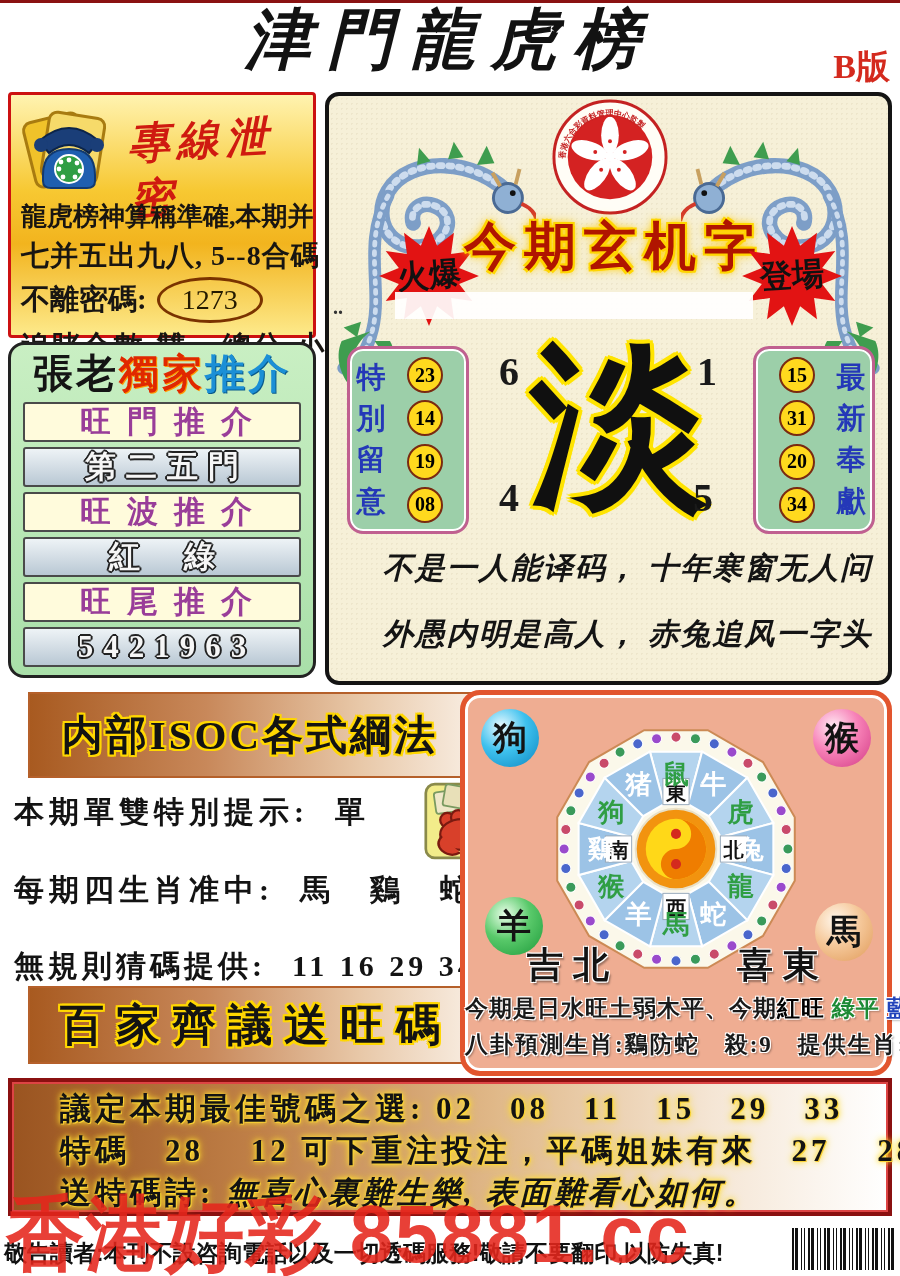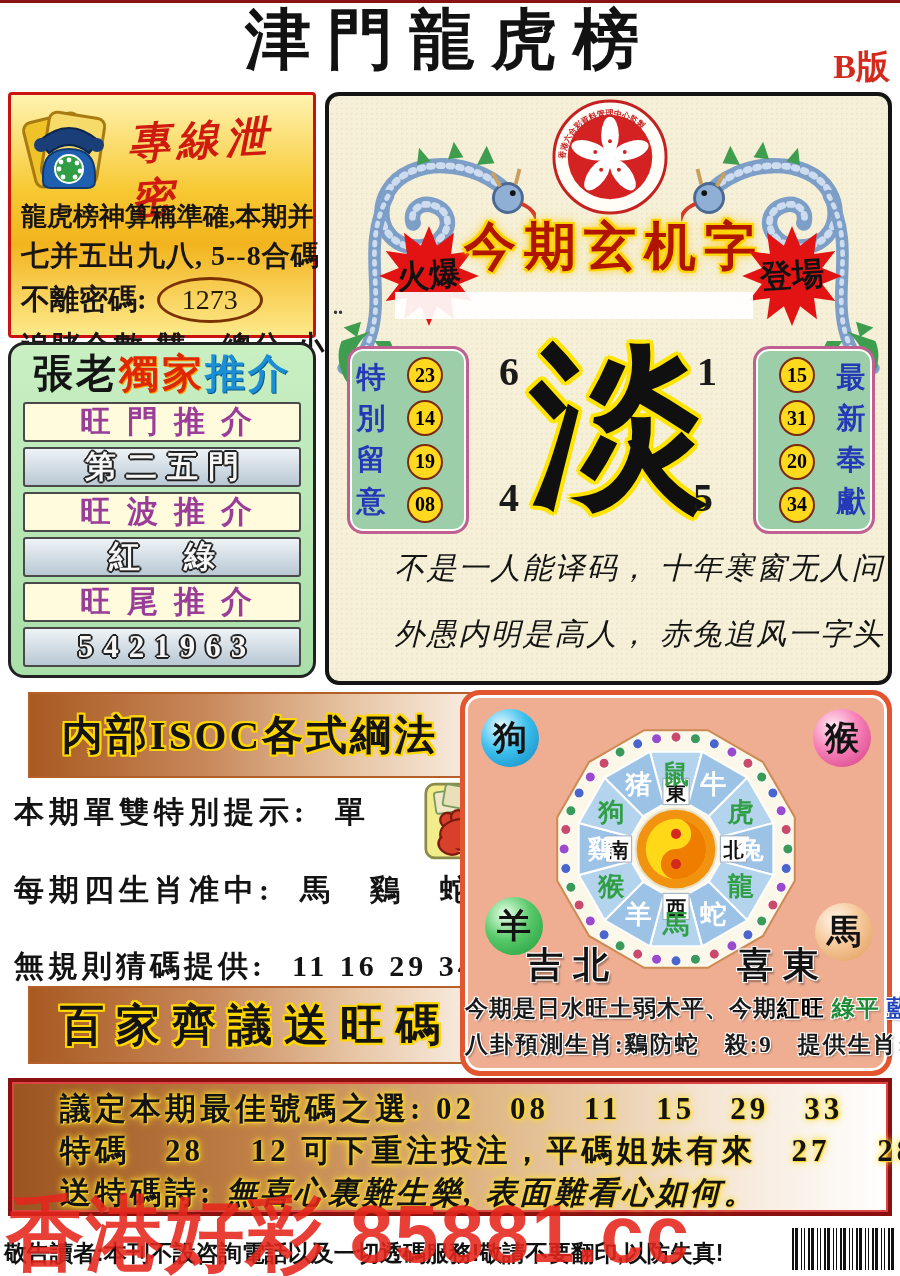--- a/index.html
+++ b/index.html
@@ -5,21 +5,21 @@
   html,body{margin:0;padding:0;}
   body{width:900px;height:1276px;position:relative;background:#fff;overflow:hidden;
        font-family:"Liberation Serif","DejaVu Serif",serif;-webkit-font-smoothing:antialiased;}
   .abs{position:absolute;}
 
   
   .top-strip{left:0;top:0;width:900px;height:3px;background:#8a1212;}
 
   
   .page-title{left:0;top:4px;width:900px;text-align:center;font-size:66px;font-weight:900;
-      color:#121212;letter-spacing:16px;line-height:1.1;}
+      color:#121212;letter-spacing:16px;line-height:1.1;font-style:italic;}
   .edition{right:10px;top:44px;font-size:34px;font-weight:bold;color:#d42a1e;}
 
   
   .hotline{left:8px;top:92px;width:308px;height:246px;border:3px solid #cc1111;border-radius:4px;
       background:linear-gradient(180deg,#fff3b0 0%,#f7c832 40%,#f2b41e 62%,#fde98a 100%);box-sizing:border-box;}
   .hotline-head{left:118px;top:16px;font-size:42px;font-weight:bold;font-style:italic;color:#cf1a10;
       letter-spacing:7px;transform:rotate(-3deg);}
   .hot-line{left:10px;width:292px;font-weight:bold;color:#181512;white-space:nowrap;}
   .hl1{top:104px;font-size:26px;}
   .hl2{top:142px;font-size:28px;letter-spacing:1px;}
@@ -71,21 +71,21 @@
       word-break:break-all;margin-top:2px;}
   .panel-circles{display:flex;flex-direction:column;justify-content:space-between;align-items:center;flex:1;padding:2px 0;text-align:center;}
   .numc{width:36px;height:36px;border-radius:50%;background:#ffd91e;border:2px solid #7a2a10;display:flex;
       align-items:center;justify-content:center;font-weight:bold;font-size:20px;box-sizing:border-box;}
   .mystery-char{left:150px;top:236px;width:280px;text-align:center;font-size:178px;line-height:190px;
       font-weight:900;color:#101010;
       text-shadow:0 0 5px #ffe400,4px 0 0 #ffe400,-4px 0 0 #ffe400,0 4px 0 #ffe400,0 -4px 0 #ffe400,3px 3px 0 #ffe400,-3px -3px 0 #ffe400,3px -3px 0 #ffe400,-3px 3px 0 #ffe400;}
   .cornum{font-size:40px;font-weight:bold;color:#1a1a1a;font-family:"Liberation Serif",serif;}
   .cn-tl{left:170px;top:252px;} .cn-tr{left:368px;top:252px;}
   .cn-bl{left:170px;top:378px;} .cn-br{left:364px;top:378px;}
-  .poem{left:10px;width:545px;text-align:right;font-size:30px;font-weight:normal;font-style:italic;
+  .poem{left:26px;width:545px;text-align:center;font-size:30px;font-weight:bold;font-style:italic;
       color:#141414;letter-spacing:2px;white-space:nowrap;}
   .poem1{top:452px;} .poem2{top:518px;}
 
   
   .banner{left:8px;width:444px;border:2px solid #b5602a;box-sizing:border-box;
       background:linear-gradient(90deg,#a85a20,#c8885a 40%,#e8c8a8 75%,#f8ece0);
       display:flex;align-items:center;justify-content:center;font-weight:900;color:#131313;
       text-shadow:2px 0 0 #ffd700,-2px 0 0 #ffd700,0 2px 0 #ffd700,0 -2px 0 #ffd700,2px 2px 0 #ffd700,-2px -2px 0 #ffd700,2px -2px 0 #ffd700,-2px 2px 0 #ffd700;margin-left:20px;}
   .banner1{top:692px;height:86px;font-size:41px;letter-spacing:3px;}
   .banner2{top:986px;height:78px;font-size:44px;letter-spacing:12px;text-indent:12px;}

